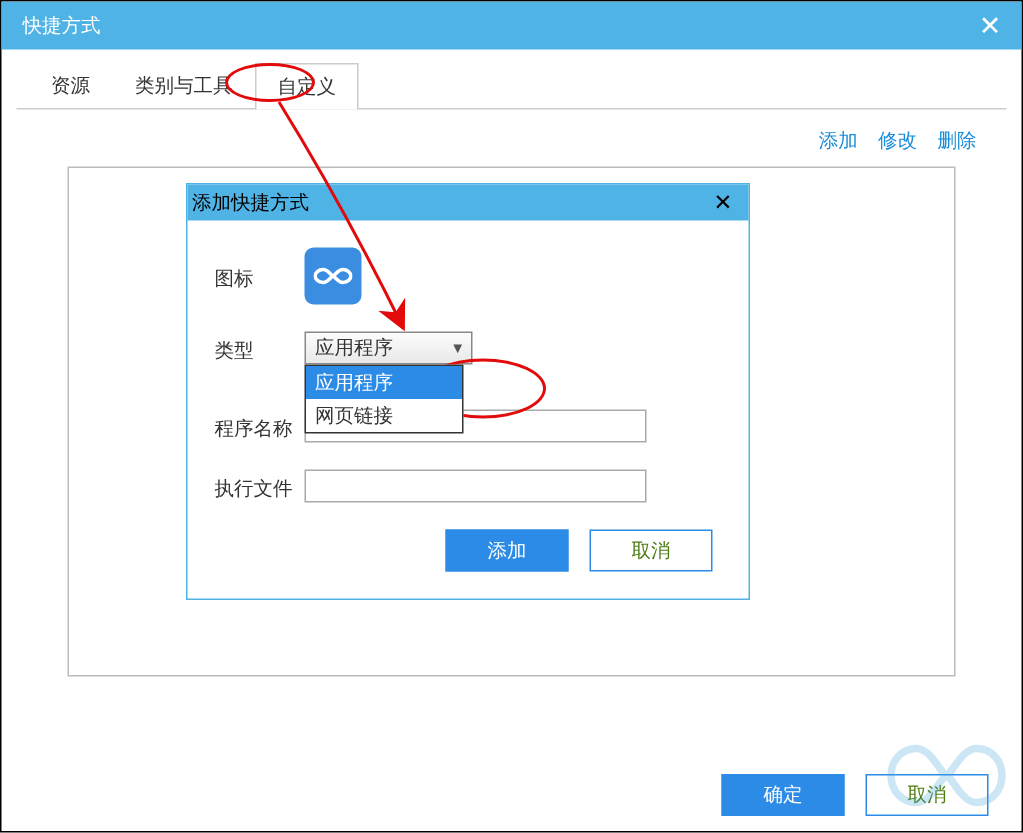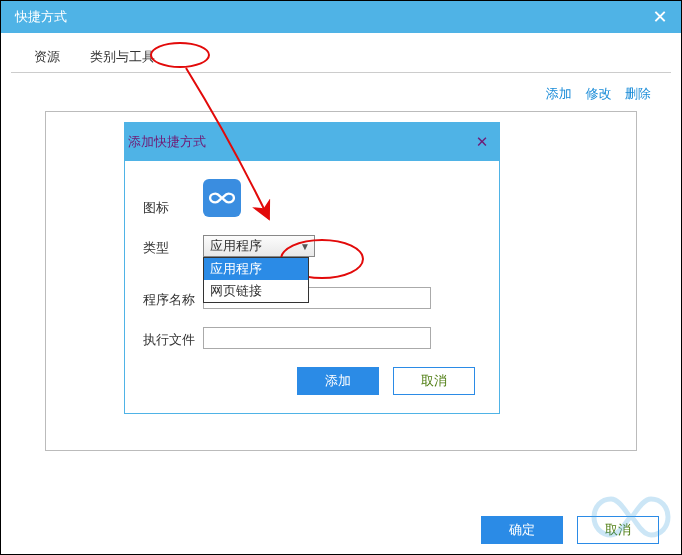--- a/index.html
+++ b/index.html
@@ -11,25 +11,25 @@
     .tabs { display: flex; border-bottom: 1px solid #ccc; padding-left: 8px; margin: 8px 10px 0 10px; }
     .tab { padding: 6px 14px; border: 1px solid transparent; border-bottom: none; position: relative; cursor: pointer; }
     .tab.active { border-color: #ccc; background: #fff; top: 1px; }
     
     .action-bar { text-align: right; padding: 12px 30px 8px 0; }
     .action-link { color: #1a8cd8; margin-left: 10px; cursor: pointer; }
     
     .content-frame { border: 1px solid #bbb; margin: 0 44px 0 44px; height: 340px; position: relative; }
     
     .inner-dialog { position: absolute; left: 78px; top: 10px; width: 376px; border: 1px solid #4fb3e6; background: #fff; }
-    .inner-title { background: #4fb3e6; color: #701a75; height: 38px; display: flex; align-items: center; justify-content: space-between; padding-left: 3px; }
+    .inner-title { background: #4fb3e6; color: #000000; height: 24px; display: flex; align-items: center; justify-content: space-between; padding-left: 3px; }
     .inner-title .close-x2 { width: 34px; text-align: center; cursor: pointer; font-size: 15px; }
     
     .form-body { padding: 18px 18px 16px 18px; }
-    .form-row { display: flex; align-items: flex-end; margin-bottom: 18px; }
+    .form-row { display: flex; align-items: center; margin-bottom: 18px; }
     .form-label { width: 60px; padding-top: 3px; }
     .form-control { flex: 1; }
     
     .icon-box { width: 38px; height: 38px; background: #3a8de0; border-radius: 6px; display: flex; align-items: center; justify-content: center; }
     
     .combo-wrap { position: relative; width: 112px; }
     .combo { border: 1px solid #888; background: linear-gradient(#fcfcfc,#e8e8e8); height: 22px; display: flex; align-items: center; justify-content: space-between; padding: 0 4px 0 6px; cursor: pointer; }
     .combo .caret { font-size: 10px; color: #555; }
     .dropdown { position: absolute; top: 22px; left: 0; width: 106px; border: 1px solid #333; background: #fff; z-index: 5; }
     .dropdown .opt { padding: 2px 6px; cursor: pointer; }
@@ -56,20 +56,21 @@
 <body>
 
 <div class="title-bar">
   <span>快捷方式</span>
   <span class="close-x">✕</span>
 </div>
 
 <div class="tabs">
   <div class="tab"><span>资源</span></div>
   <div class="tab"><span>类别与工具</span></div>
+  <div class="tab active"><span>自定义</span></div>
 </div>
 
 <div class="action-bar">
   <span class="action-link">添加</span>
   <span class="action-link">修改</span>
   <span class="action-link">删除</span>
 </div>
 
 <div class="content-frame">
   <div class="inner-dialog">

